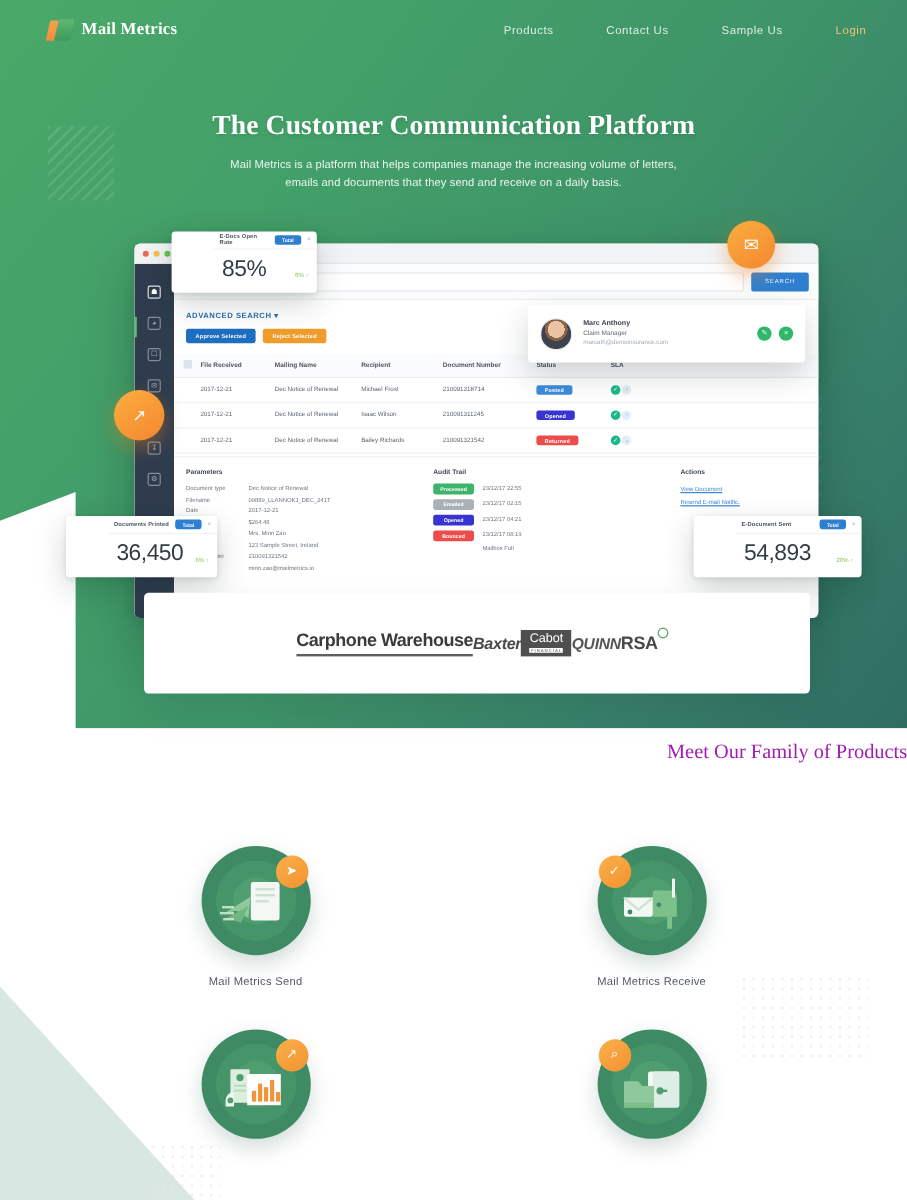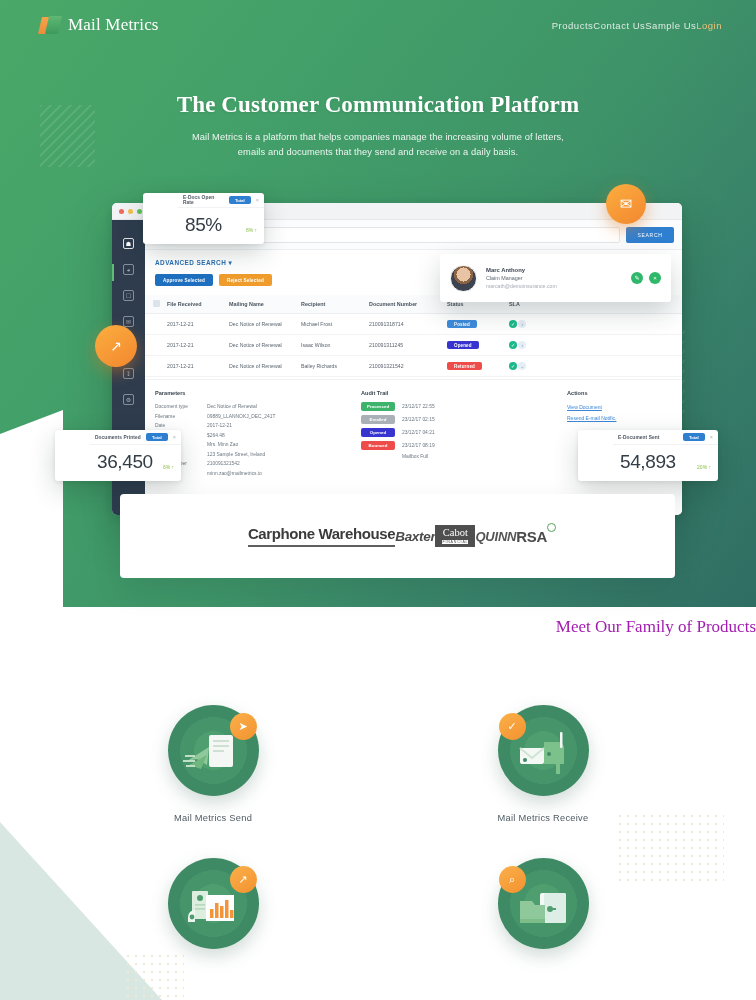--- a/index.html
+++ b/index.html
@@ -41,24 +41,24 @@
     position:absolute; left:0; top:1px; width:10px; height:17px;
     background:linear-gradient(180deg,#f5a44a,#ef8b3c);
     transform:skewX(-13deg); border-radius:1px;
   }
   .brand-mark .pg2{
     position:absolute; left:7px; top:0; width:13px; height:18px;
     background:linear-gradient(180deg,#5fb873,#3e9a5c);
     transform:skewX(-13deg); border-radius:1px;
   }
   .brand-text{
-    color:#fff; font-family:"Liberation Serif", serif; font-weight:normal;
-    font-size:17px; letter-spacing:.2px;text-align:center;
-  }
-  .nav-links{ margin-left:auto; margin-right:34px; display:flex; align-items:center; }
+    color:#fff; font-family:"Liberation Serif", serif; font-weight:bold;
+    font-size:14px; letter-spacing:.2px;text-align:center;
+  }
+  .nav-links{ margin-left:auto; margin-right:34px; display:flex; align-items:center; gap:44px; }
   .nav-link{
     color:rgba(255,255,255,.82); font-size:9.5px; letter-spacing:.5px;
     cursor:pointer; white-space:nowrap;
   }
   .nav-link.login{ color:#f0c27b; }
 
   
   .hero-copy{ position:absolute; top:92px; width:756px; text-align:center; z-index:10; }
   .hero-title{
     font-family:"Liberation Serif", serif; font-weight:bold; color:#ffffff;
@@ -222,21 +222,21 @@
     background:#fff; border-radius:4px; box-shadow:0 12px 30px rgba(18,40,33,.10);
     display:flex; align-items:center; justify-content:center; z-index:14; padding:0 18px;
   }
   .logo{ color:#5e5e5e; }
   .lg-carphone{
     font-family:"Liberation Sans", sans-serif; font-weight:bold; font-size:15px;
     color:#3b3b3b; border-bottom:2.4px solid #5f5f5f; padding-bottom:3px; letter-spacing:-.4px;
   }
   .lg-baxter{ font-weight:bold; font-style:italic; font-size:13.5px; color:#4a4a4a; letter-spacing:-.3px; }
   .lg-cabot{ background:#4f4f4f; padding:2px 7px 3px; text-align:center; }
-  .lg-cabot .c1{ color:#fff; font-family:Liberation Serif, serif; font-size:10.5px; display:block; line-height:1.1; }
+  .lg-cabot .c1{ color:#fff; font-family:Liberation Sans, sans-serif; font-size:10.5px; display:block; line-height:1.1; }
   .lg-cabot .c2{ background:#fff; color:#4f4f4f; font-size:3.6px; letter-spacing:.8px; display:block; margin-top:1px; }
   .lg-quinn{ font-style:italic; font-weight:bold; font-size:13px; color:#555; letter-spacing:-.2px; }
   .lg-rsa{ position:relative; font-weight:bold; font-size:15px; color:#4a4a4a; letter-spacing:-.3px; }
   .lg-rsa .ring{
     position:absolute; right:-9px; top:-5px; width:9px; height:9px; border-radius:50%;
     border:1.6px solid #57a05f;
   }
 
   
   .sec-title{

